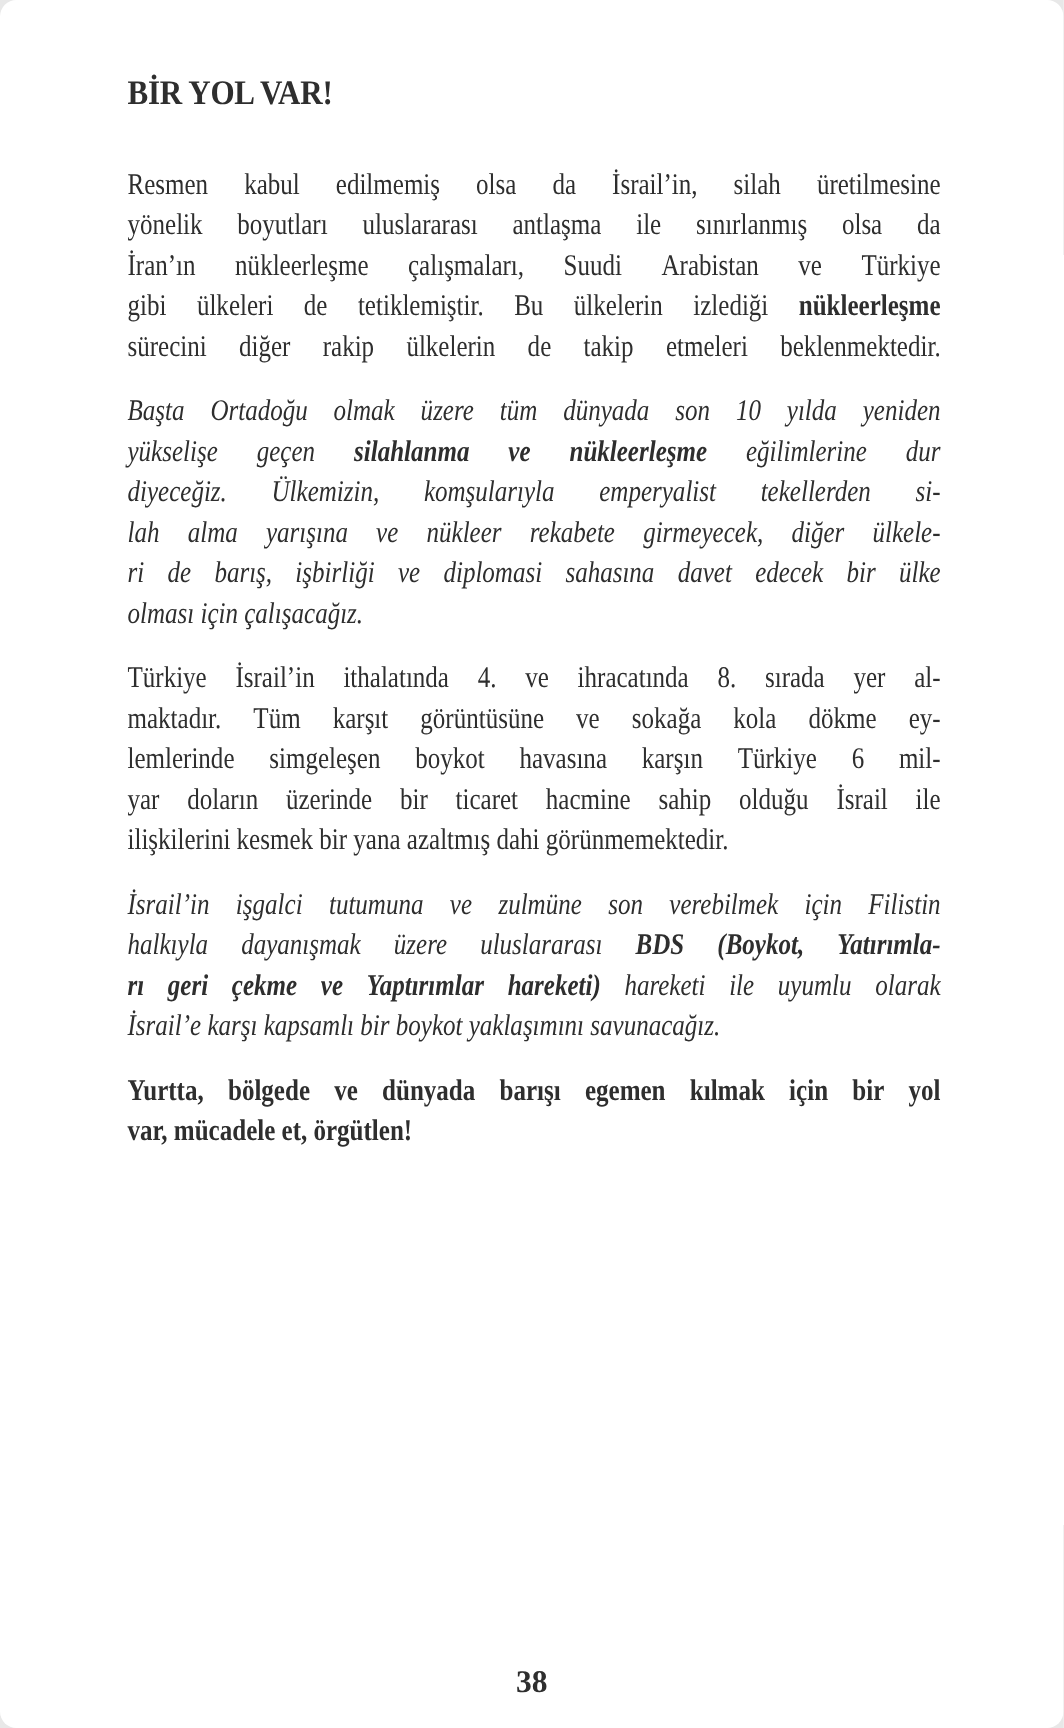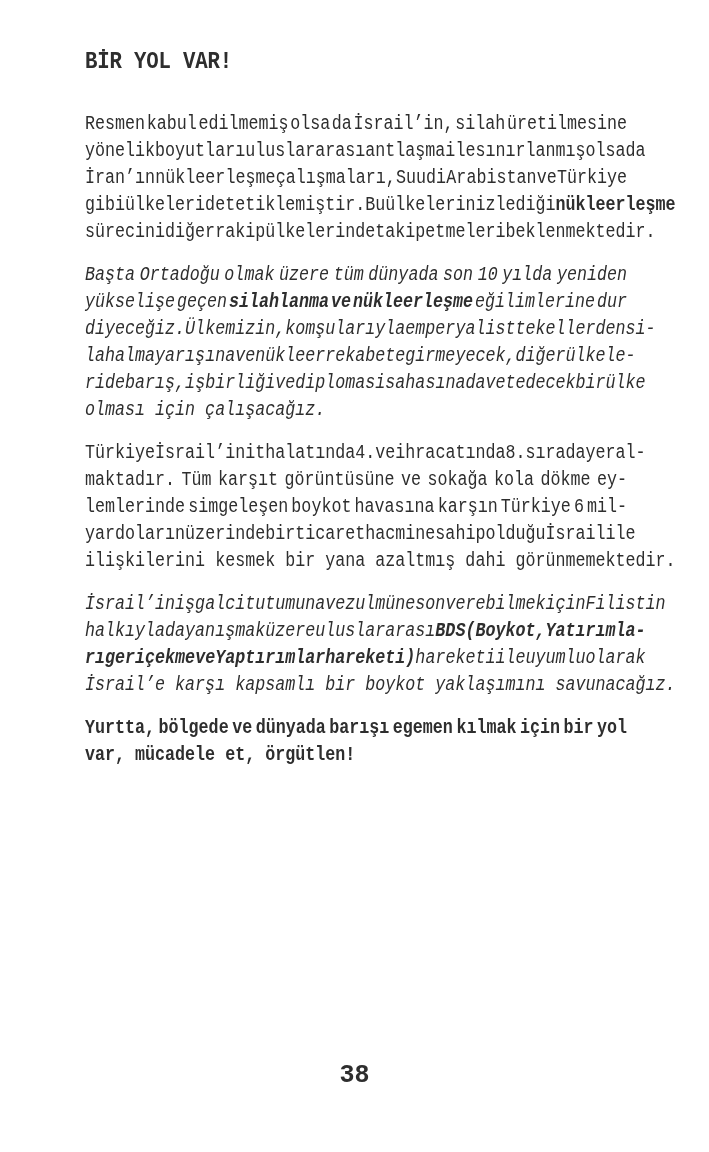--- a/index.html
+++ b/index.html
@@ -1,22 +1,23 @@
 <!DOCTYPE html>
 <html><head>
 <meta charset="utf-8">
 <style>
   html,body{margin:0;padding:0;background:#e8e8e8;}
   .page{
     position:relative;
     width:709px;height:1152px;
     background:#ffffff;
-    font-family:Liberation Mono, monospace;
+    font-family:Liberation Serif, serif;
     color:#2e2e2e;
     overflow:hidden;
+    border-radius:11px;
   }
   .content{
     position:absolute;
     left:85px;top:50px;
     width:542px;
   }
   .title{
     font-size:23px;
     font-weight:700;
     line-height:24px;
@@ -35,24 +36,24 @@
     margin:0 0 16px 0;
   }
   .para.italic{font-style:italic;}
   .para.bold{font-weight:700;}
   .line{height:27px;white-space:nowrap;}
   .line.justify{display:flex;justify-content:space-between;}
   .line .w{white-space:pre;}
   .b{font-weight:700;}
   .pageno{
     position:absolute;
-    left:0;top:1062px;
+    left:0;top:1108px;
     width:709px;
     text-align:center;
-    font-size:25px;
+    font-size:21px;
     font-weight:700;
     line-height:27px;
   }
 </style>
 </head>
 <body>
 
 <div class="page">
   <div class="content">
     <div class="title">BİR YOL VAR!</div>

